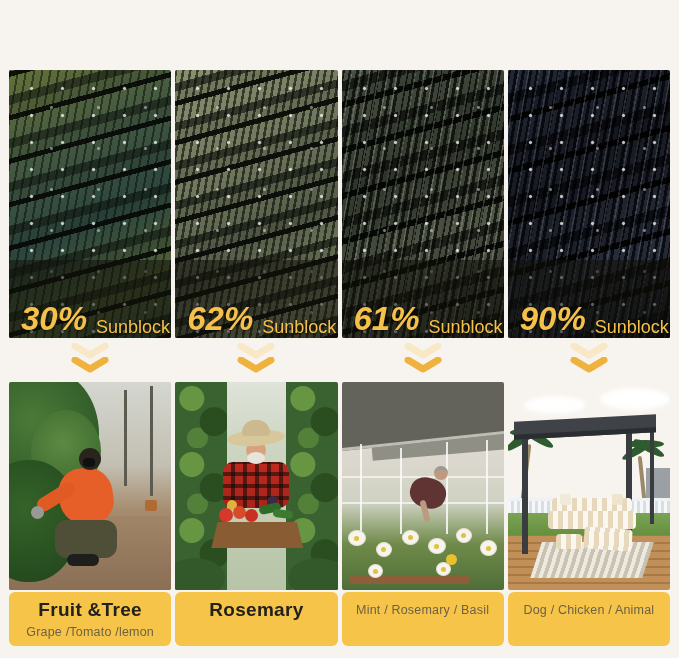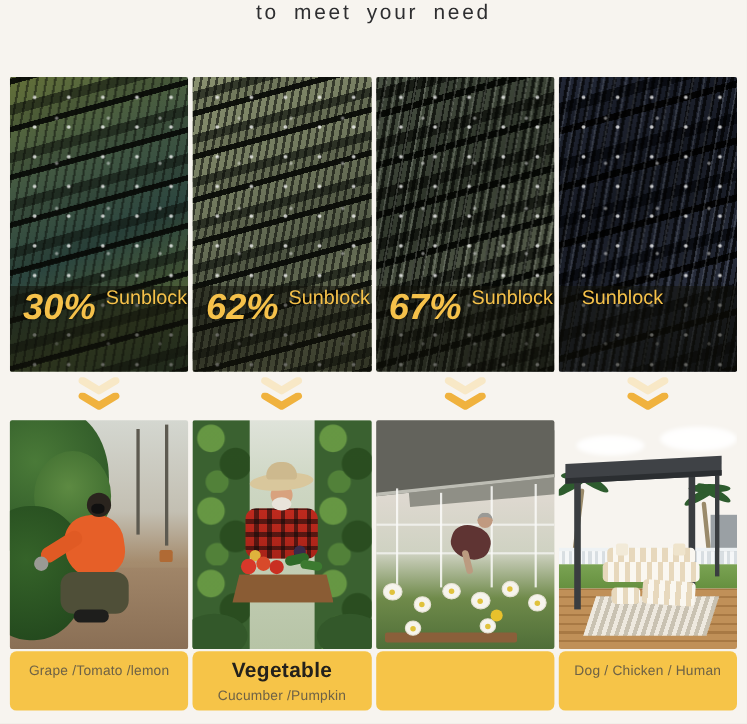--- a/index.html
+++ b/index.html
@@ -55,21 +55,21 @@
   .mesh90 {
     background:
       repeating-linear-gradient(100deg, rgba(200,210,225,.16) 0 1.5px, transparent 1.5px 10px),
       repeating-linear-gradient(100deg, rgba(0,0,0,.7) 0 3px, transparent 3px 7px),
       repeating-linear-gradient(-15deg, rgba(0,0,0,.9) 0 6px, rgba(18,22,32,.4) 6px 18px, rgba(5,7,12,.8) 18px 28px, rgba(30,36,50,.25) 28px 50px),
       linear-gradient(150deg,#232837 0%,#14171f 40%,#2a2f3d 70%,#101319 100%);
   }
   .band {
     position:absolute; left:0; right:0; bottom:0; height:78px;
     background:rgba(16,16,10,.55);
-    display:flex; align-items:flex-start; padding-left:12px;
+    display:flex; align-items:flex-end; padding-left:12px;
   }
   .percent { font-size:33px; font-weight:700; font-style:italic; color:#f5c14a; text-shadow:0 1px 2px rgba(0,0,0,.45); }
   .sunblock { font-size:18px; color:#f5c14a; margin-left:9px; font-weight:500; text-shadow:0 1px 2px rgba(0,0,0,.45); }
 
   
   .arrow-stack { display:flex; flex-direction:column; align-items:center; gap:0; }
   .arrow-stack svg { display:block; margin-top:-3px; }
 
   
   .label-box { background:#f6c448; border-radius:6px; text-align:center; padding-top:7px; }
@@ -180,48 +180,48 @@
   .s4-ottoman{ left:48px; top:152px; width:26px; height:15px; }
   .s4-pillow1 { left:52px; top:112px; width:11px; height:11px; background:#f2ead8; border-radius:2px; }
   .s4-pillow2 { left:104px; top:112px; width:11px; height:11px; background:#efe4cc; border-radius:2px; }
 </style>
 </head>
 <body>
 
 <div class="canvas">
 
   <div class="header">
-    <div class="subtitle">to meet your need</div>
   </div>
 
   <div class="row row-top">
     <div class="tile">
       <div class="mesh mesh30"></div>
       <div class="band">
         <span class="percent">30%</span>
         <span class="sunblock">Sunblock</span>
       </div>
     </div>
     <div class="tile">
       <div class="mesh mesh50"></div>
       <div class="band">
         <span class="percent">62%</span>
         <span class="sunblock">Sunblock</span>
       </div>
     </div>
     <div class="tile">
       <div class="mesh mesh70"></div>
       <div class="band">
-        <span class="percent">67%</span>
+        <span class="percent">61%</span>
         <span class="sunblock">Sunblock</span>
       </div>
     </div>
     <div class="tile">
       <div class="mesh mesh90"></div>
       <div class="band">
+        <span class="percent">90%</span>
         <span class="sunblock">Sunblock</span>
       </div>
     </div>
   </div>
 
   <div class="row row-arrows">
     <div class="arrow-stack">
       <svg width="40" height="17" viewBox="0 0 40 17">
           <path d="M5 3 L20 12 L35 3" fill="none" stroke="#f8e8c6" stroke-width="7" stroke-linecap="round" stroke-linejoin="round"></path>
         </svg>
@@ -343,26 +343,27 @@
       <div class="abs s4-pillow1"></div>
       <div class="abs s4-pillow2"></div>
       <div class="abs stripes s4-seat"></div>
       <div class="abs stripes s4-chaise"></div>
       <div class="abs stripes s4-ottoman"></div>
     </div>
   </div>
 
   <div class="row row-labels">
     <div class="label-box">
+      <div class="label-title">Fruit &amp;Tree</div>
       <div class="label-sub">Grape /Tomato /lemon</div>
     </div>
     <div class="label-box">
-      <div class="label-title">Vegetable</div>
-      <div class="label-sub">Cucumber /Pumpkin</div>
+      <div class="label-title">Rosemary</div>
     </div>
     <div class="label-box">
+      <div class="label-sub">Mint / Rosemary / Basil</div>
     </div>
     <div class="label-box">
-      <div class="label-sub">Dog / Chicken / Human</div>
+      <div class="label-sub">Dog / Chicken / Animal</div>
     </div>
   </div>
 
 </div>
 
 </body></html>

